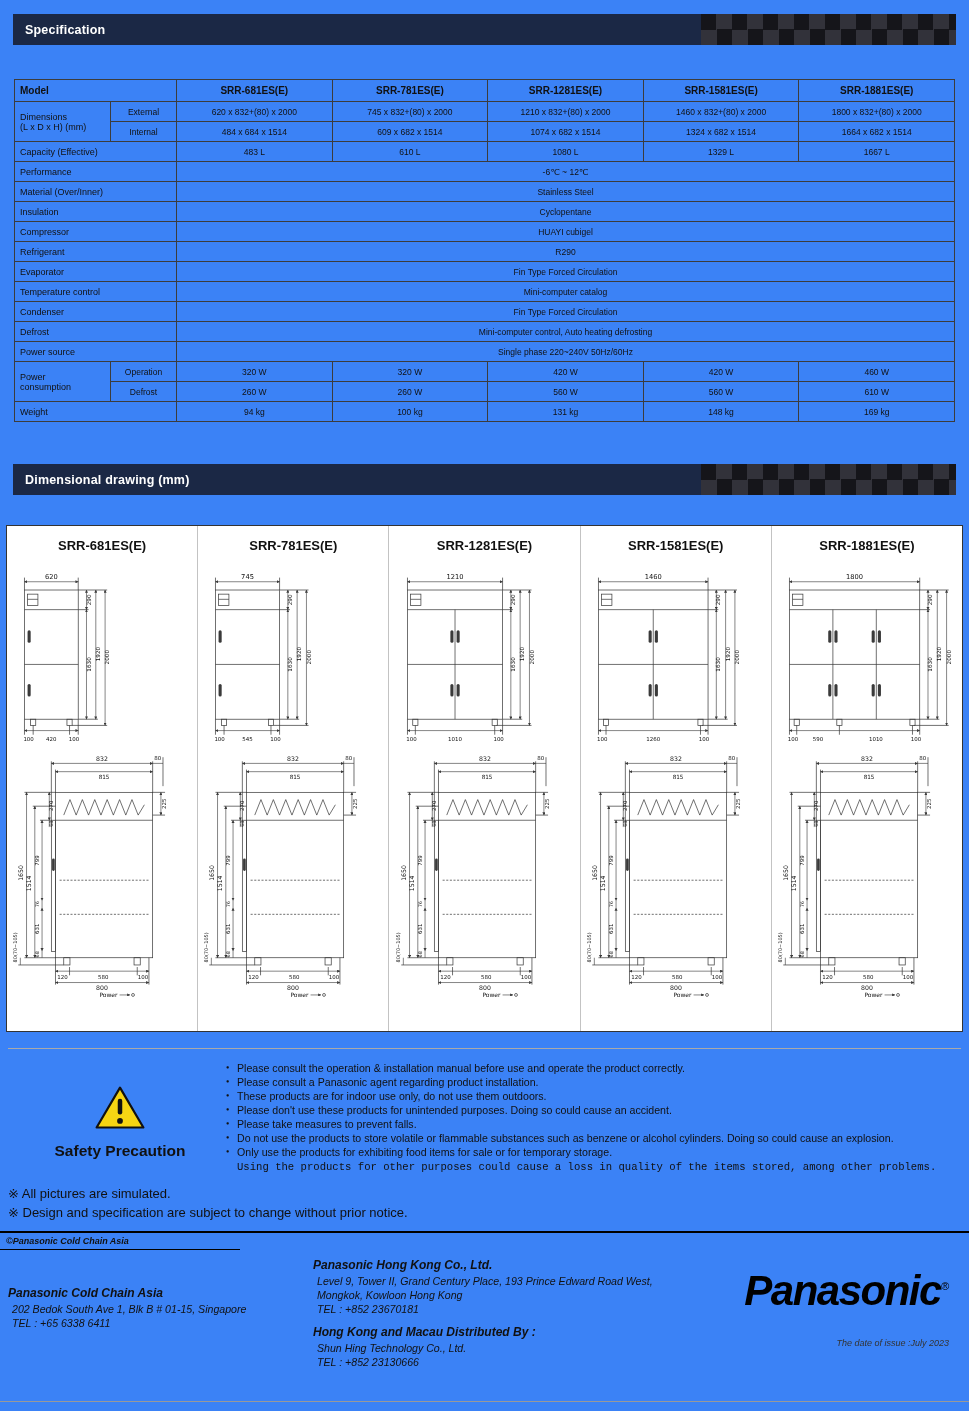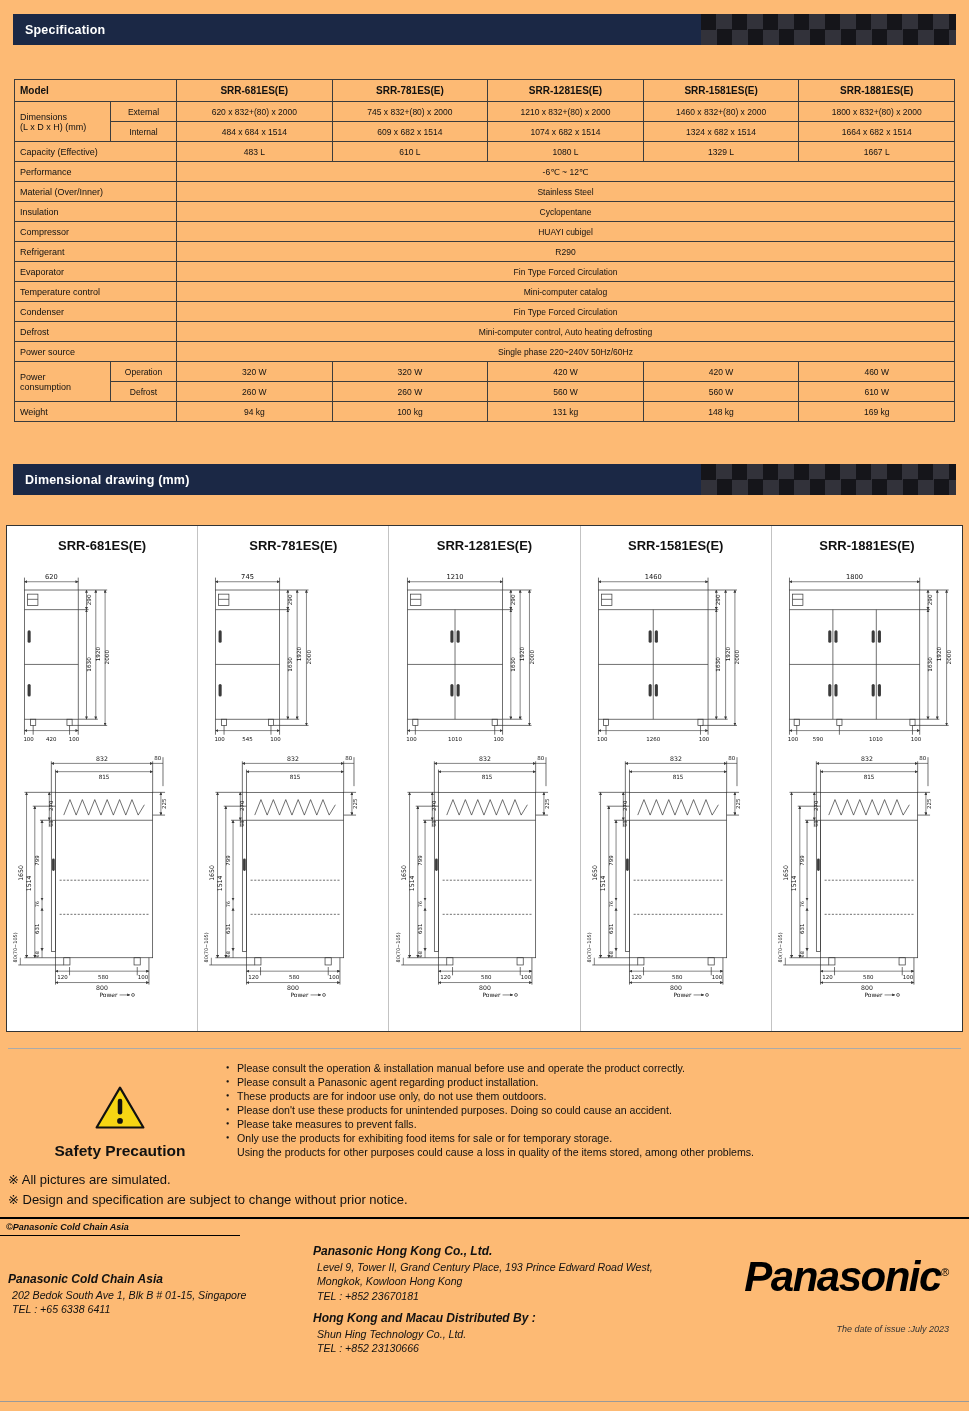--- a/index.html
+++ b/index.html
@@ -1,17 +1,17 @@
 <!DOCTYPE html>
 <html><head>
 <meta charset="utf-8">
 <style>
   * { margin:0; padding:0; box-sizing:border-box; }
   html,body { background:#ffffff; }
-  .page { width:969px; height:1411px; margin:0 auto; background:#fdba74; position:relative; overflow:hidden;
+  .page { width:969px; height:1411px; margin:0 auto; background:#3b82f6; position:relative; overflow:hidden;
           font-family:"Liberation Sans","DejaVu Sans",sans-serif; color:#111; }
 
   
   .band { height:31px; margin:0 13px; background:#1b2845; position:relative; overflow:hidden; display:flex; align-items:center; }
   .band-1 { margin-top:14px; }
   .band-2 { margin-top:42px; }
   .band-title { color:#fff; font-weight:bold; font-size:12.5px; padding-left:12px; position:relative; z-index:2; letter-spacing:0.2px; }
   .band-checker { position:absolute; right:0; top:0; bottom:0; width:255px;
                   background:repeating-conic-gradient(#32323a 0% 25%, #15151a 0% 50%); background-size:31px 31px; }
 
@@ -37,21 +37,21 @@
   .dash { stroke-dasharray:2,1.5; }
 
   
   .hr { border-top:1px solid #aaa; margin:16px 8px 0; }
   .safety { display:flex; margin:10px 14px 0; }
   .safety-left { width:212px; text-align:center; padding-top:26px; }
   .safety-title { font-weight:bold; font-size:15.5px; margin-top:8px; }
   .safety-list { flex:1; font-size:10.6px; line-height:1.33; padding-top:2px; }
   .safety-list li { list-style:none; position:relative; padding-left:11px; }
   .safety-list li::before { content:"●"; position:absolute; left:0; top:3px; font-size:5.5px; }
-  .safety-cont { padding-left:11px; }
+  .safety-cont { padding-left:11px;font-family:Liberation Mono, monospace; }
   .notes { margin:10px 0 0 8px; font-size:13px; line-height:1.5; }
 
   
   .footer { margin-top:8px; border-top:2px solid #000;font-style:italic; }
   .copyright { font-size:9px; font-weight:bold; padding:3px 0 3px 6px; width:240px; border-bottom:1px solid #000; }
   .footer-cols { display:flex; padding:8px 10px 0 8px; }
   .fcol-asia { width:305px;margin-top:28px; }
   .fcol-hk { width:345px; }
   .fcol-brand { flex:1; text-align:right; padding-right:10px; }
   .ftitle { font-weight:bold; font-size:12px; margin-bottom:2px; }
@@ -728,20 +728,21 @@
         <circle cx="30" cy="41.5" r="3.3" fill="#111"></circle>
       </svg>
       <div class="safety-title">Safety Precaution</div>
     </div>
     <ul class="safety-list">
       <li>Please consult the operation &amp; installation manual before use and operate the product correctly.</li>
       <li>Please consult a Panasonic agent regarding product installation.</li>
       <li>These products are for indoor use only, do not use them outdoors.</li>
       <li>Please don't use these products for unintended purposes. Doing so could cause an accident.</li>
       <li>Please take measures to prevent falls.</li>
+      <li>Do not use the products to store volatile or flammable substances such as benzene or alcohol cylinders. Doing so could cause an explosion.</li>
       <li>Only use the products for exhibiting food items for sale or for temporary storage.</li>
       <div class="safety-cont">Using the products for other purposes could cause a loss in quality of the items stored, among other problems.</div>
     </ul>
   </div>
 
   <div class="notes">
     <div>※ All pictures are simulated.</div>
     <div>※ Design and specification are subject to change without prior notice.</div>
   </div>
 

